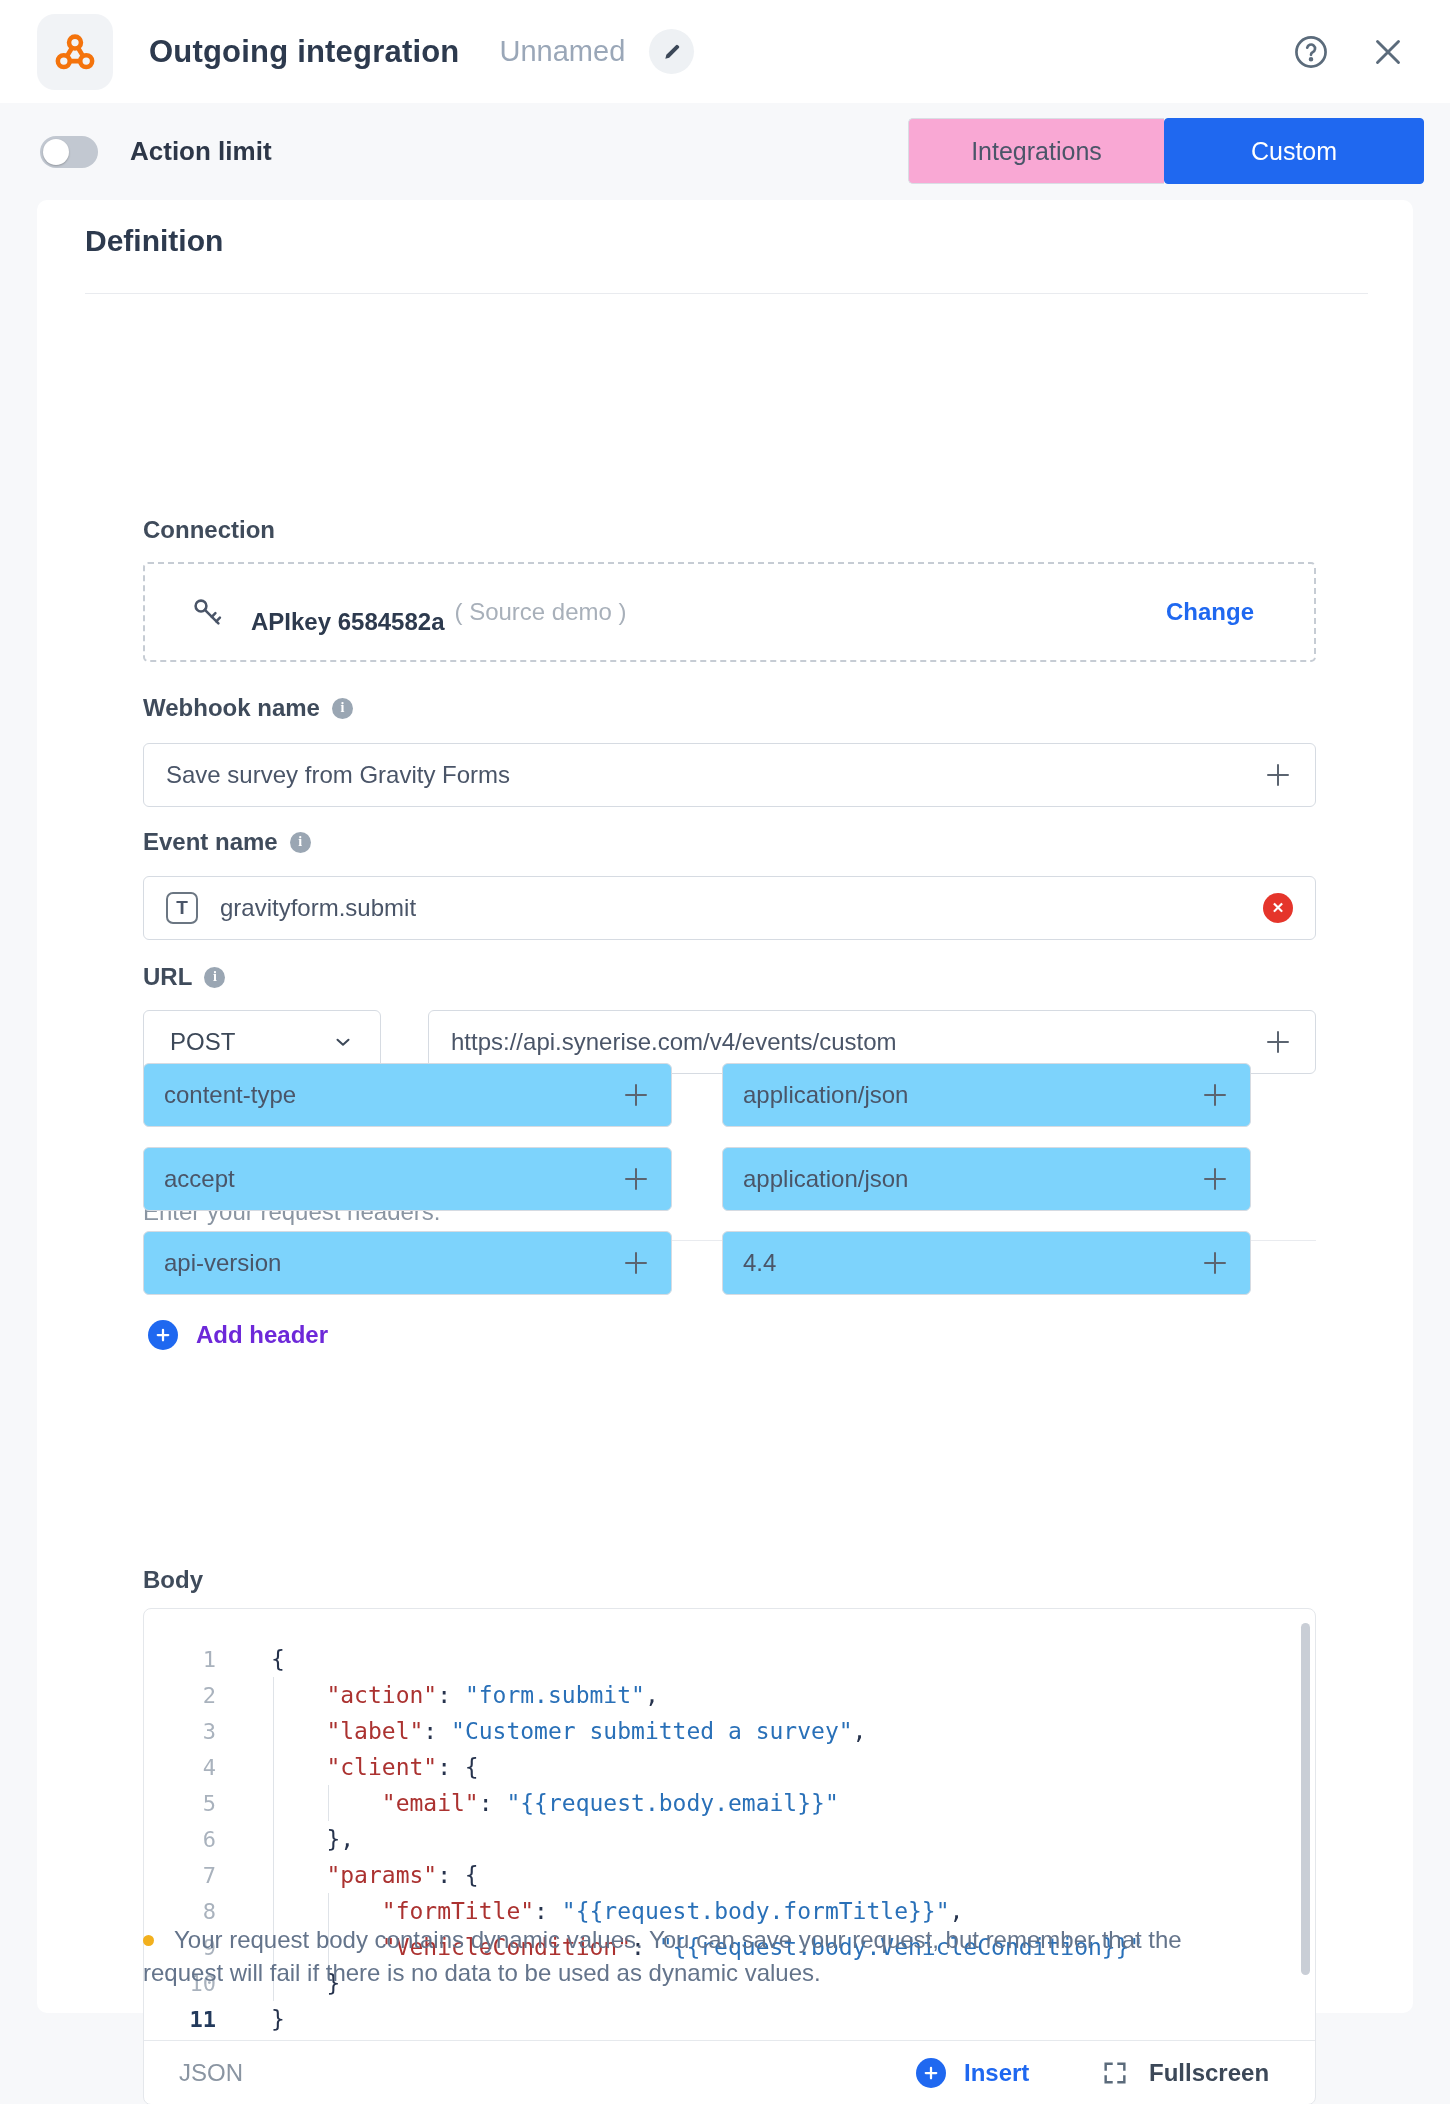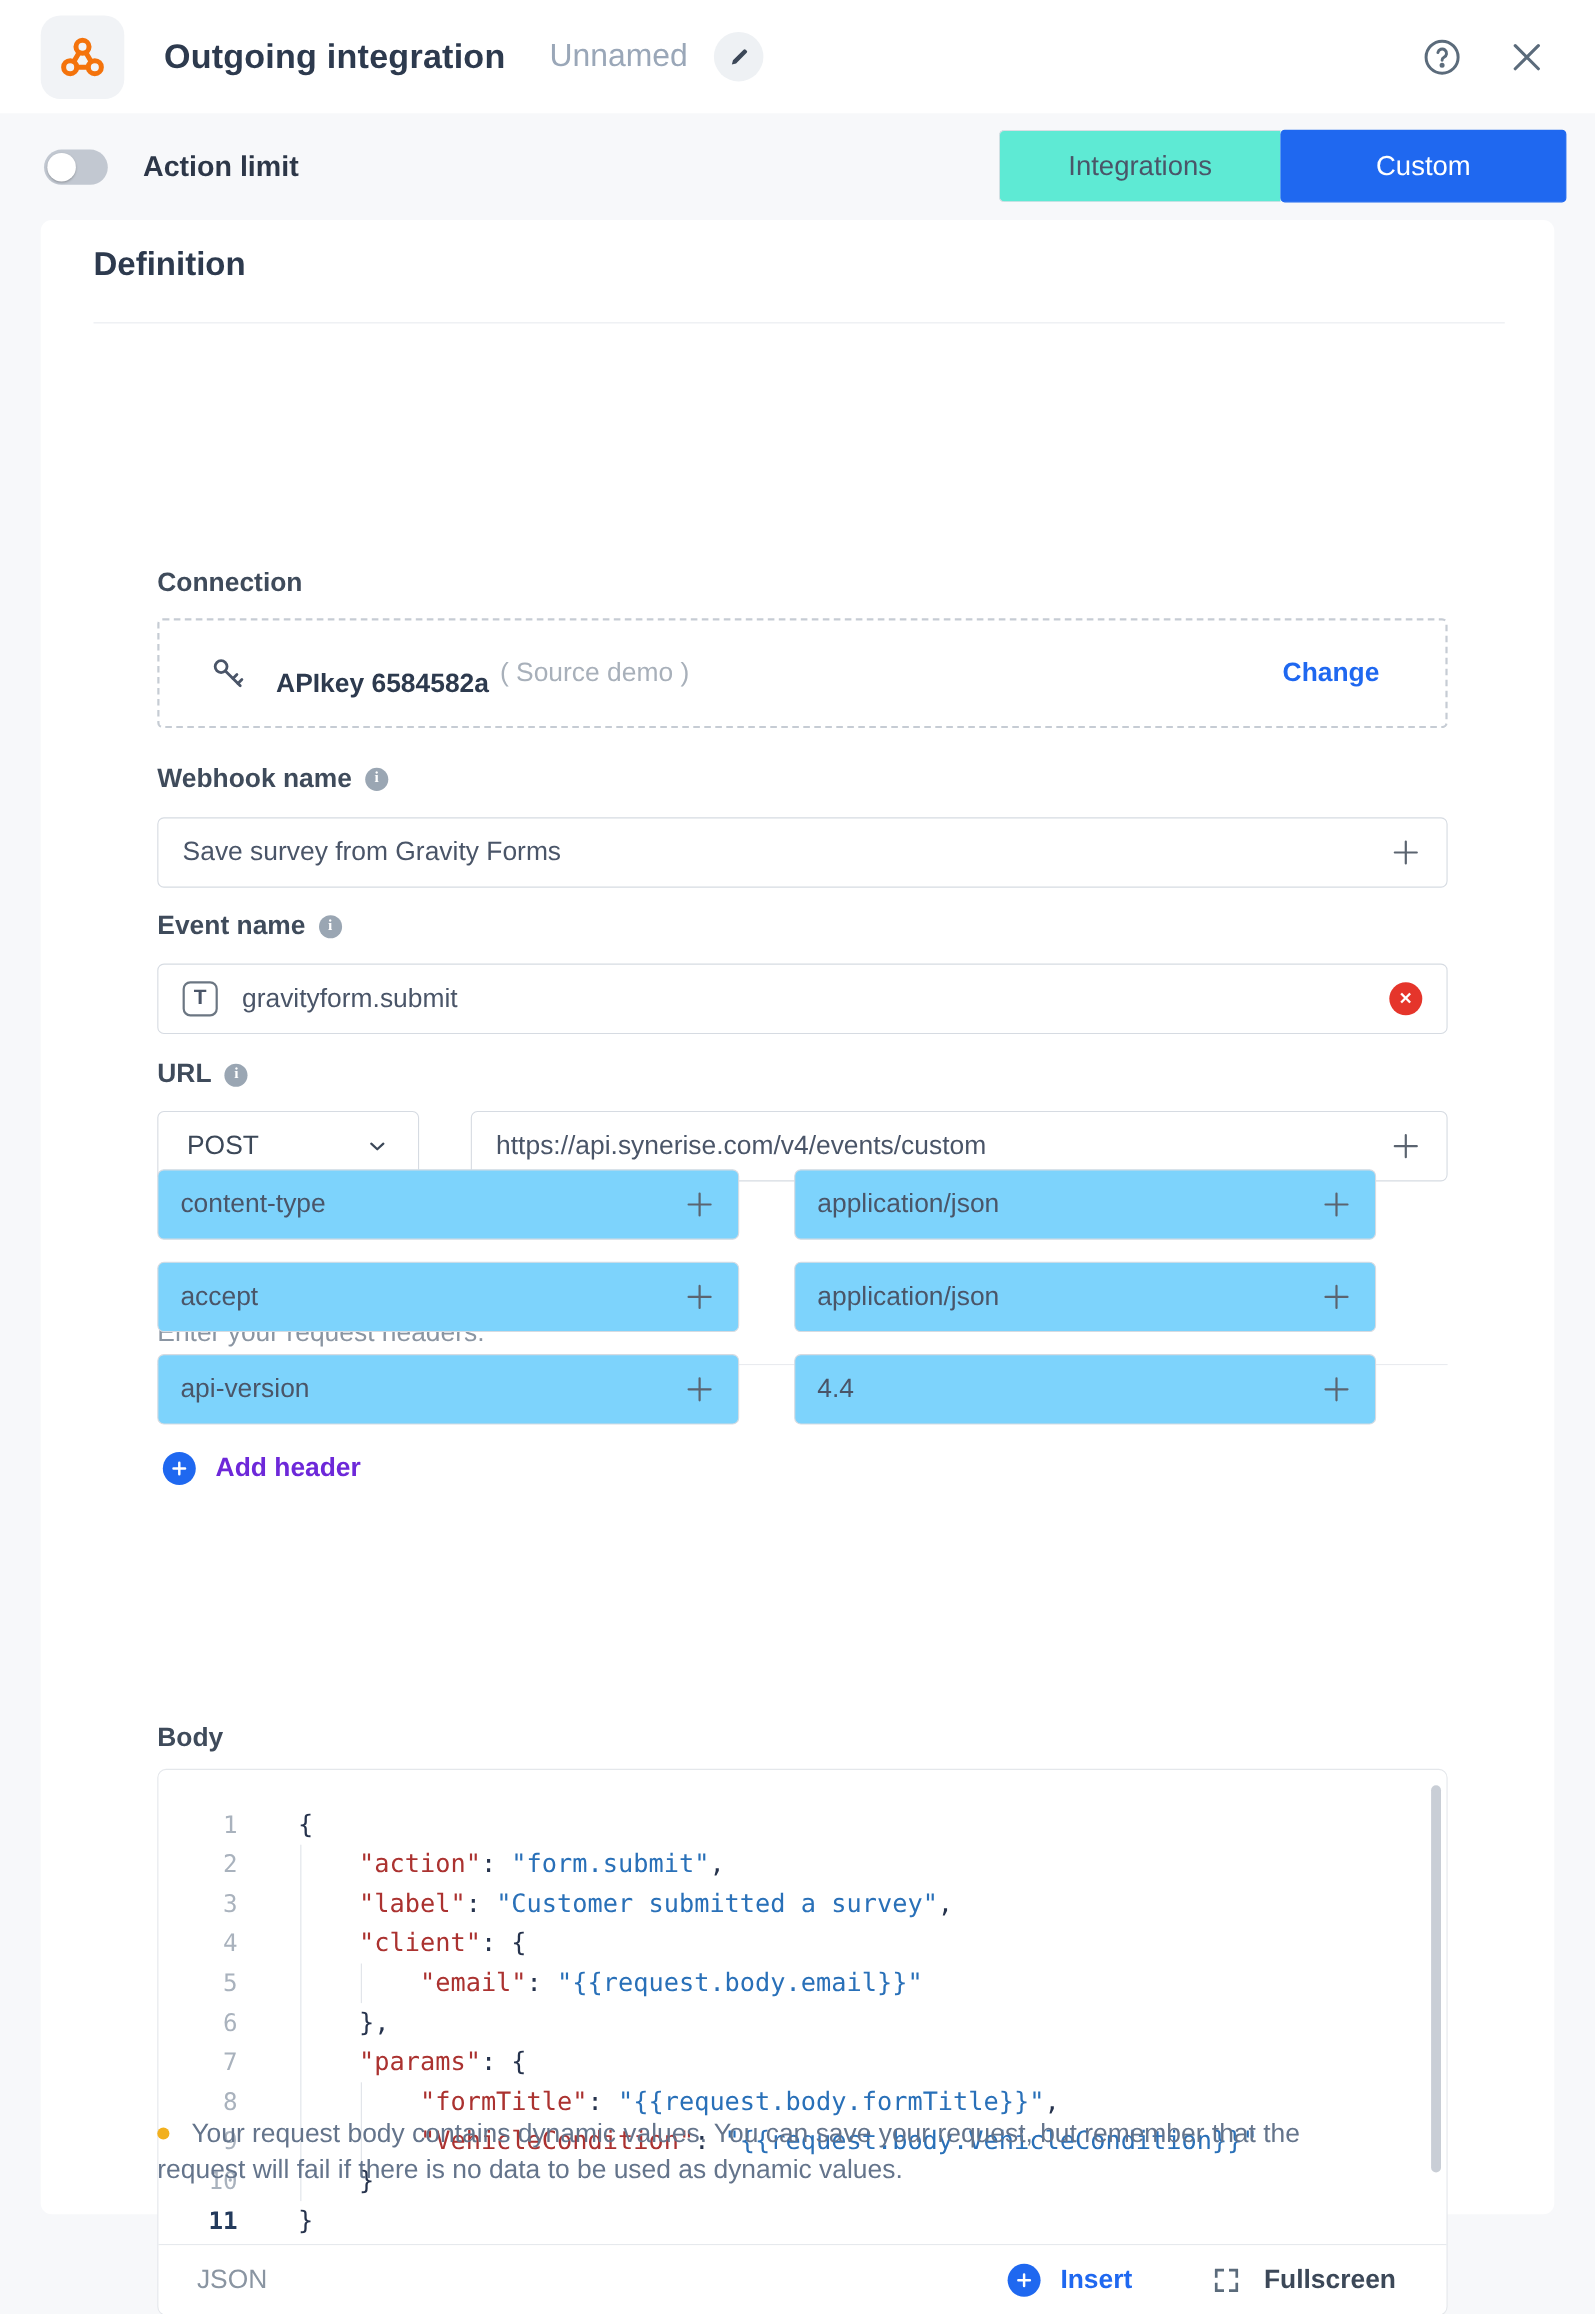--- a/index.html
+++ b/index.html
@@ -15,21 +15,21 @@
   .edit-circle { margin-left:24px; width:45px; height:45px; border-radius:50%; background:#eef1f4; border:none; display:flex; align-items:center; justify-content:center; cursor:pointer; }
   .tb-right { margin-left:auto; margin-right:44px; display:flex; align-items:center; gap:40px; }
   .iconbtn { background:none; border:none; cursor:pointer; display:flex; align-items:center; justify-content:center; }
 
   
   .limitbar { position:absolute; left:0; top:103px; width:1450px; height:97px; display:flex; align-items:center; }
   .toggle { width:58px; height:32px; margin-left:40px; border-radius:16px; background:#c2c8d1; position:relative; cursor:pointer; }
   .toggle .knob { position:absolute; left:3px; top:3px; width:26px; height:26px; border-radius:50%; background:#ffffff; box-shadow:0 1px 2px rgba(0,0,0,.25); }
   .limitlabel { margin-left:32px; font-size:26px; font-weight:600; color:#2d3748; }
   .tabs { position:absolute; right:26px; top:15px; height:66px; display:flex; }
-  .tab { height:66px; font-size:25px; border:1px solid #d9dee4; background:#5eead4; color:#4a5568; cursor:pointer; font-family:"Liberation Sans", sans-serif; }
+  .tab { height:66px; font-size:25px; border:1px solid #d9dee4; background:#f9a8d4; color:#4a5568; cursor:pointer; font-family:"Liberation Sans", sans-serif; }
   .tab.left { width:256px; border-radius:5px 0 0 5px; border-right:none; }
   .tab.active { width:260px; background:#1f68f0; border-color:#1f68f0; color:#ffffff; border-radius:4px; }
 
   
   .card { position:absolute; left:37px; top:200px; width:1376px; height:1813px; background:#ffffff; border-radius:10px; }
   .card > * { position:absolute; }
   .h2 { font-size:30px; font-weight:700; color:#2d3a4e; }
   .divider { height:1px; background:#e9ebef; }
   .fieldlabel { font-size:24px; font-weight:600; color:#3f4b5b; display:flex; align-items:center; gap:12px; }
   .info-dot { width:21px; height:21px; border-radius:50%; background:#9aa6b3; color:#ffffff; font-size:14px; font-weight:700; display:inline-flex; align-items:center; justify-content:center; font-family:"Liberation Serif", serif; }

